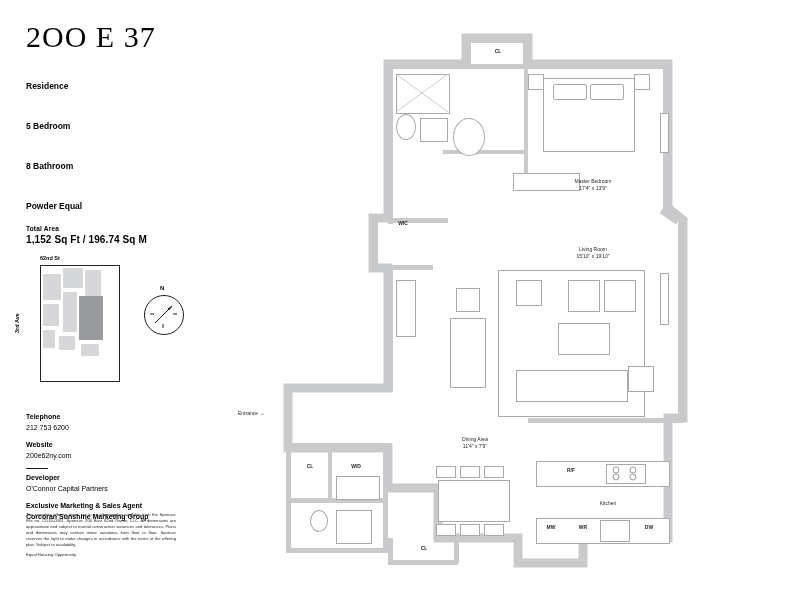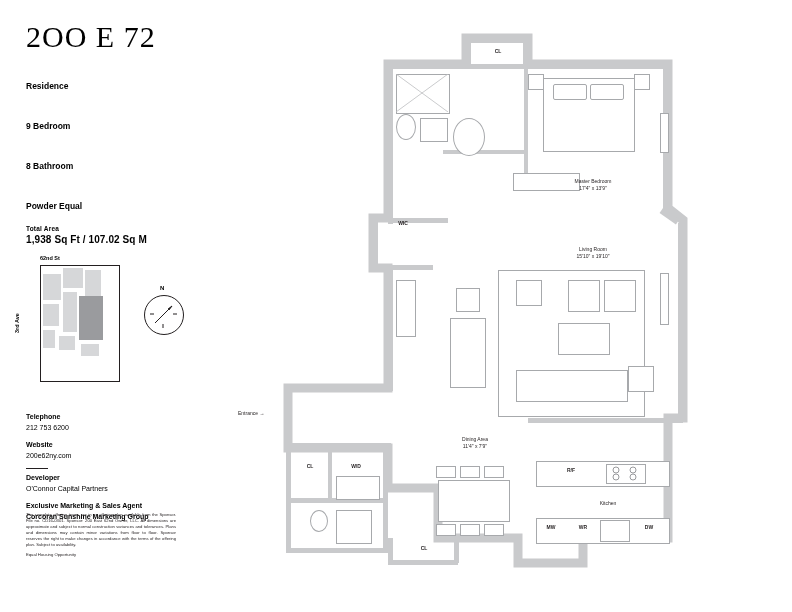--- a/index.html
+++ b/index.html
@@ -206,35 +206,35 @@
     height: 580px;
     overflow: visible;
   }
 </style>
 </head>
 <body>
 
 <div id="page">
 
   <div class="left-col">
-    <div class="brand">2OO E 72</div>
+    <div class="brand">2OO E 37</div>
 
     <div class="blk">
       <div class="lbl-bold">Residence</div>
     </div>
 
     <div class="blk">
-      <div class="lbl-bold">9 Bedroom</div>
+      <div class="lbl-bold">5 Bedroom</div>
       <div class="lbl-bold">8 Bathroom</div>
       <div class="lbl-bold">Powder Equal</div>
     </div>
 
     <div class="blk">
       <div class="tiny-label">Total Area</div>
-      <div class="area-value">1,938 Sq Ft / 107.02 Sq M</div>
+      <div class="area-value">1,152 Sq Ft / 196.74 Sq M</div>
     </div>
   </div>
 
   <div class="keymap">
     <div class="st-top">62nd St</div>
     <div class="st-left">3rd Ave</div>
     <div class="block">
       <div class="kshape" style="left:2px;  top:8px;  width:18px; height:26px;"></div>
       <div class="kshape" style="left:22px; top:2px;  width:20px; height:20px;"></div>
       <div class="kshape" style="left:44px; top:4px;  width:16px; height:30px;"></div>

